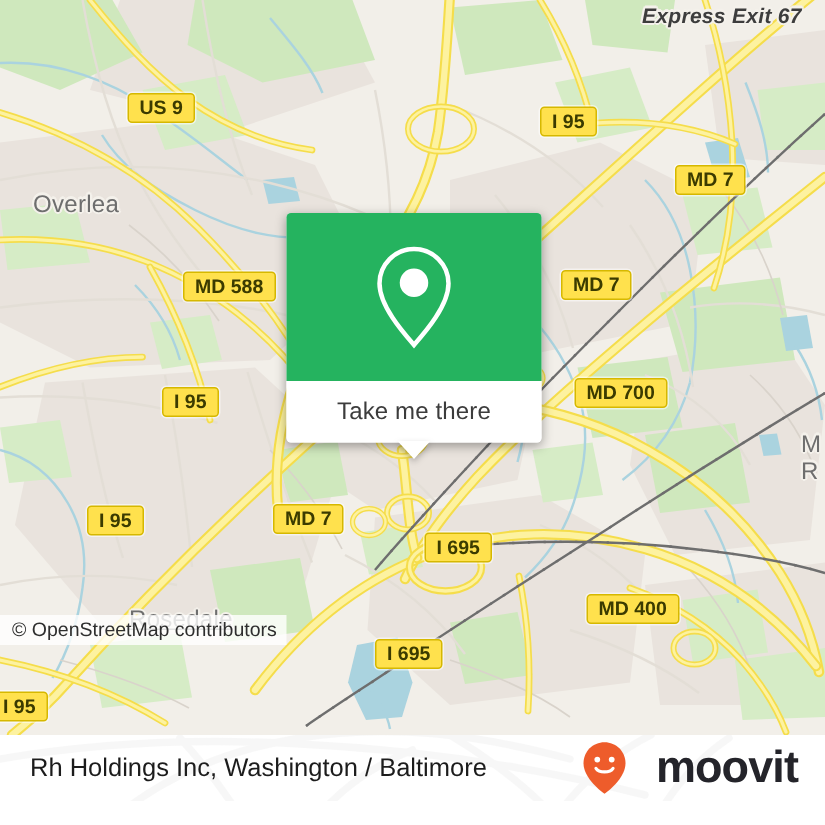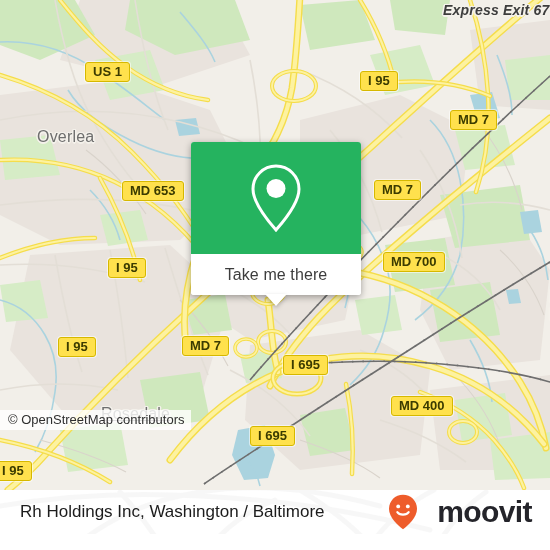--- a/index.html
+++ b/index.html
@@ -28,21 +28,20 @@
   .map-label {
     position: absolute;
     color: #6b6b6b;
     font-size: 15px;
     letter-spacing: .2px;
     white-space: nowrap;
     pointer-events: none;
     text-shadow:
       -1.5px 0 #f4f1eb, 1.5px 0 #f4f1eb, 0 -1.5px #f4f1eb, 0 1.5px #f4f1eb,
       -1px -1px #f4f1eb, 1px -1px #f4f1eb, -1px 1px #f4f1eb, 1px 1px #f4f1eb;
-    margin-left: 15px;
   }
   .map-label.place { font-size: 16px; color: #6e6e6e; }
   .map-label.italic { font-style: italic; font-weight: bold; color: #3d3d3d; font-size: 14px;}
 
   .shield {
     position: absolute;
     display: inline-block;
     background: #ffe14d;
     border: 1.6px solid #d6b800;
     border-radius: 3px;
@@ -330,24 +329,24 @@
       <path class="railt" stroke="#ffffff" stroke-width="1.6" d="M310,364 C360,360 412,360 462,366 C500,370 530,376 550,382"></path>
     </svg>
 
     <div class="map-label place" style="left:22px; top:128px;">Overlea</div>
     <div class="map-label place" style="left:86px; top:405px;text-decoration:underline;">Rosedale</div>
     <div class="map-label place" style="left:534px; top:288px;">M</div>
     <div class="map-label place" style="left:534px; top:306px;">R</div>
 
     <div class="map-label italic" style="left:428px; top:2px;">Express Exit 67</div>
 
-    <div class="shield" style="left:85px;  top:62px;">US 1</div>
+    <div class="shield" style="left:85px;  top:62px;">US 9</div>
     <div class="shield" style="left:360px; top:71px;">I 95</div>
     <div class="shield" style="left:450px; top:110px;">MD 7</div>
-    <div class="shield" style="left:122px; top:181px;">MD 653</div>
+    <div class="shield" style="left:122px; top:181px;">MD 588</div>
     <div class="shield" style="left:374px; top:180px;">MD 7</div>
     <div class="shield" style="left:108px; top:258px;">I 95</div>
     <div class="shield" style="left:383px; top:252px;">MD 700</div>
     <div class="shield" style="left:58px;  top:337px;">I 95</div>
     <div class="shield" style="left:182px; top:336px;">MD 7</div>
     <div class="shield" style="left:283px; top:355px;">I 695</div>
     <div class="shield" style="left:391px; top:396px;">MD 400</div>
     <div class="shield" style="left:250px; top:426px;">I 695</div>
     <div class="shield" style="left:-6px; top:461px;">I 95</div>
 

